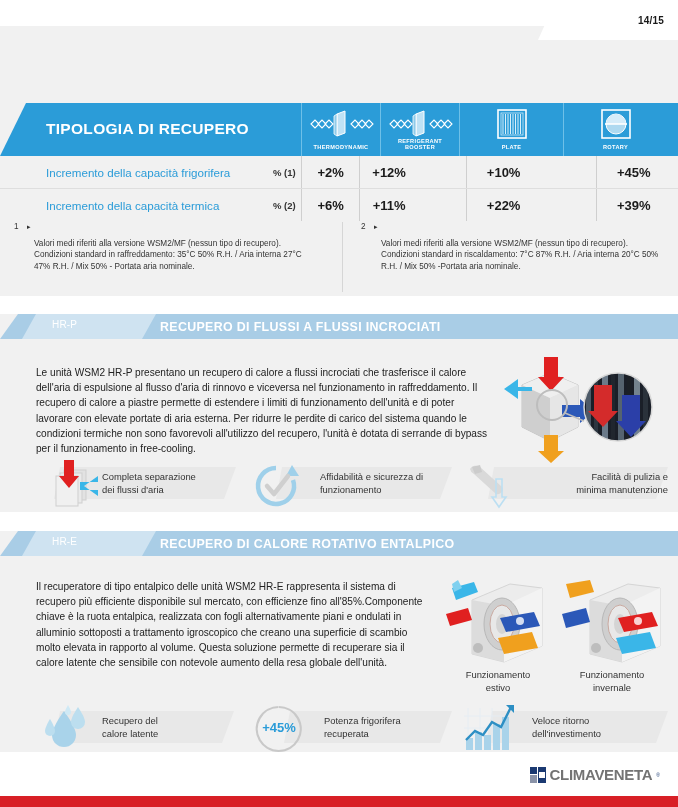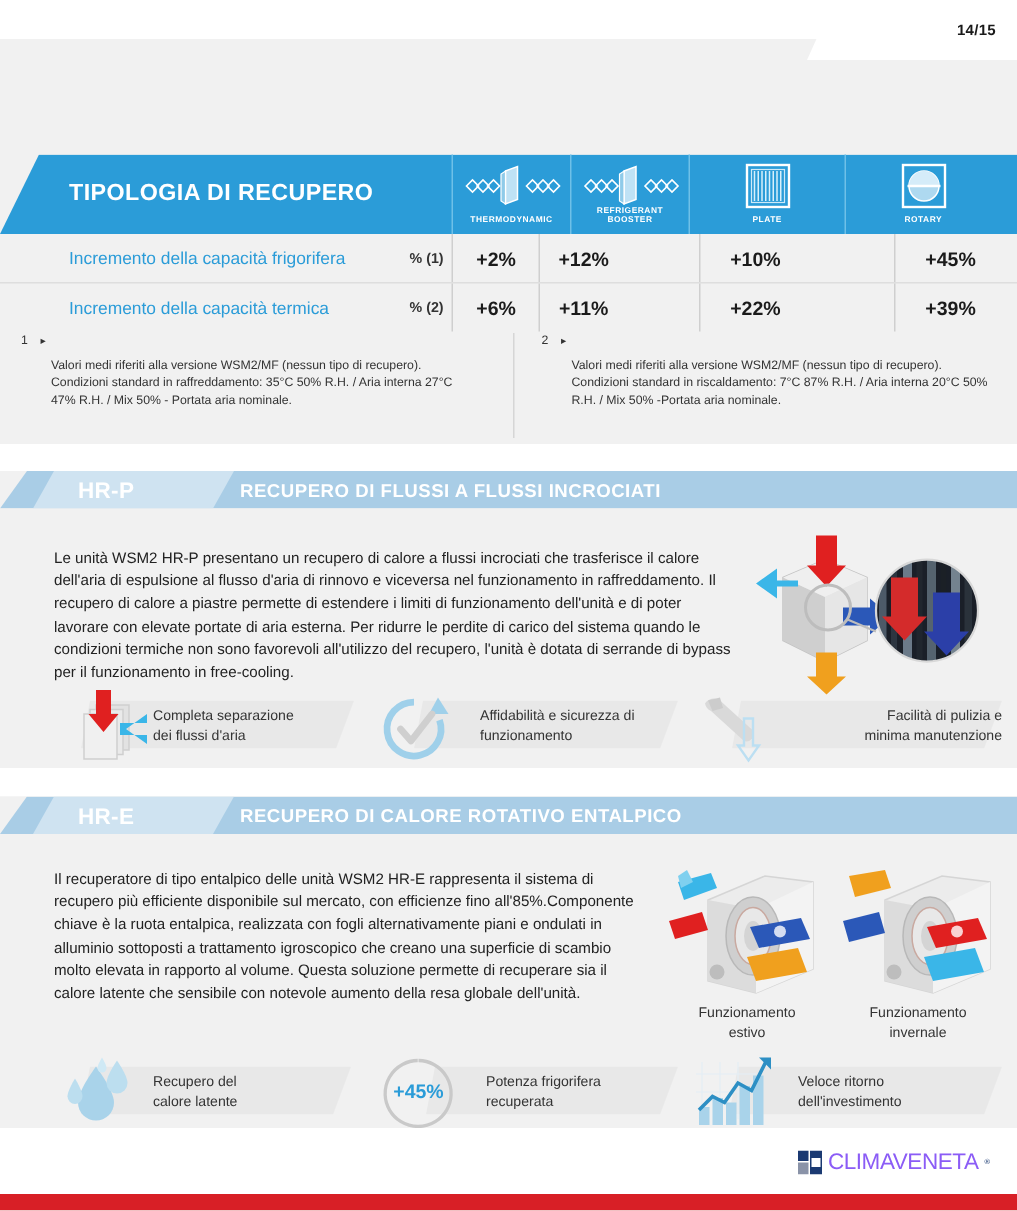--- a/index.html
+++ b/index.html
@@ -109,21 +109,21 @@
     background:#a9cde6;
     clip-path:polygon(18px 0,678px 0,678px 25px,0 25px);
   }
   .banner-badge{
     position:absolute;left:22px;top:0;width:134px;height:25px;
     background:#cfe3f1;
     clip-path:polygon(14px 0,134px 0,120px 25px,0 25px);
   }
   .banner-code{
     position:absolute;left:52px;top:5px;
-    color:#ffffff;font-size:15px;font-weight:bold;letter-spacing:.2px;
+    color:#ffffff;font-size:10px;font-weight:normal;letter-spacing:.2px;
   }
   .banner-title{
     position:absolute;left:160px;top:6px;
     color:#ffffff;font-size:12.4px;font-weight:bold;letter-spacing:.35px;
   }
   
   .sect{position:absolute;left:0;width:678px;background:#f1f1f1;}
   .sect-body{position:relative;width:678px;}
   .bodytext{
     position:absolute;left:36px;font-size:10.1px;color:#222;line-height:15.2px;
@@ -144,21 +144,21 @@
     position:absolute;left:0;top:752px;width:678px;height:55px;background:#ffffff;
   }
   .redbar{
     position:absolute;left:0;bottom:0;width:678px;height:11px;background:#d81f26;
   }
   .logo{
     position:absolute;right:18px;top:14px;display:flex;align-items:center;gap:4px;
   }
   .logo-mark{position:relative;width:16px;height:16px;}
   .logo-text{
-    font-size:15px;font-weight:normal;color:#8b5cf6;letter-spacing:-.3px;
+    font-size:15px;font-weight:bold;color:#737373;letter-spacing:-.3px;
   }
   .logo-reg{font-size:5px;vertical-align:super;color:#1b3a72;}
   
   .cap-label{font-size:9.4px;color:#333;line-height:13px;}
 </style>
 </head>
 <body>
 
 <div class="page">
 

